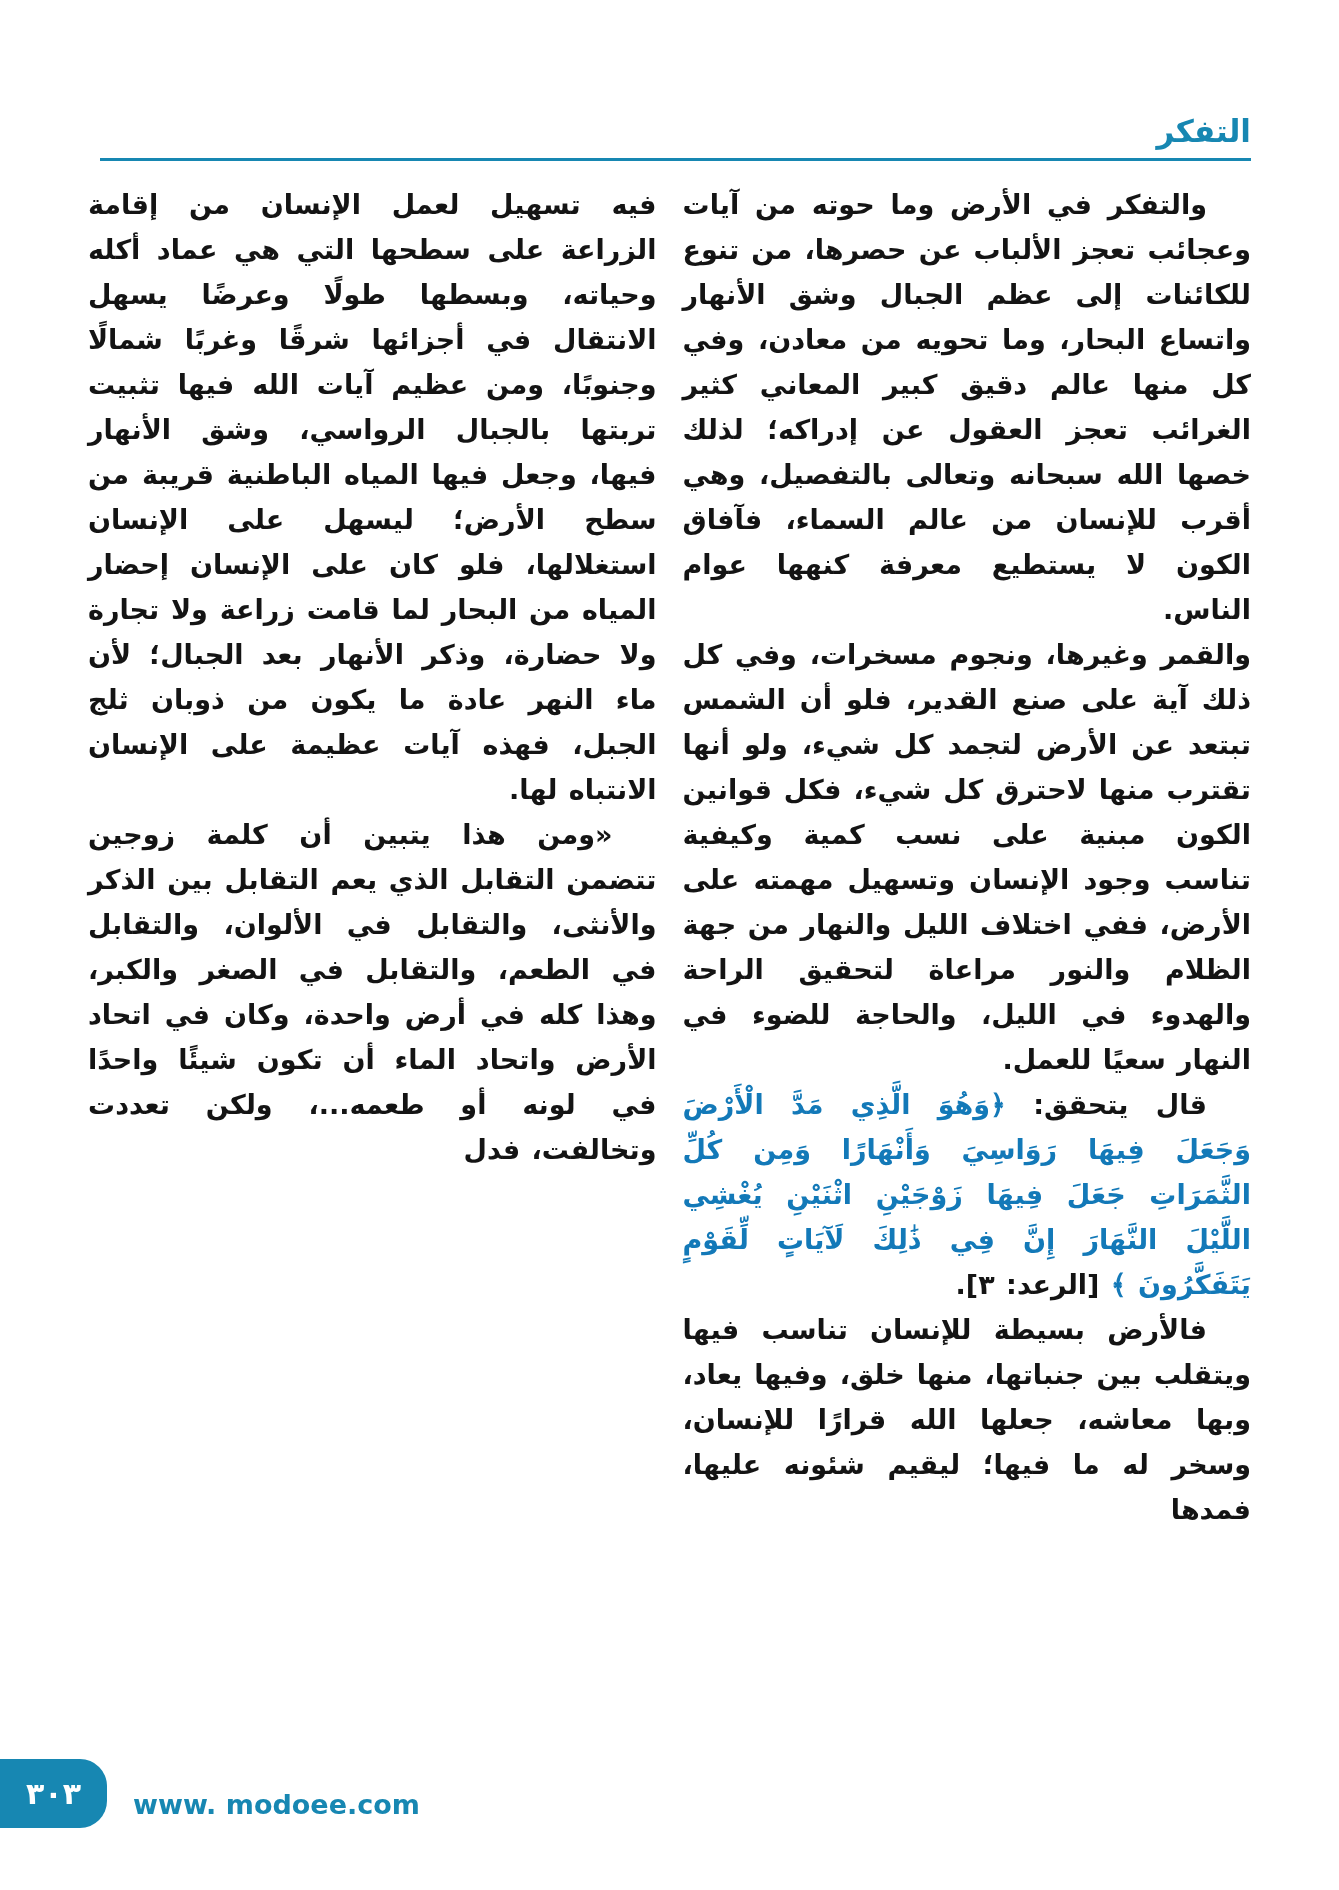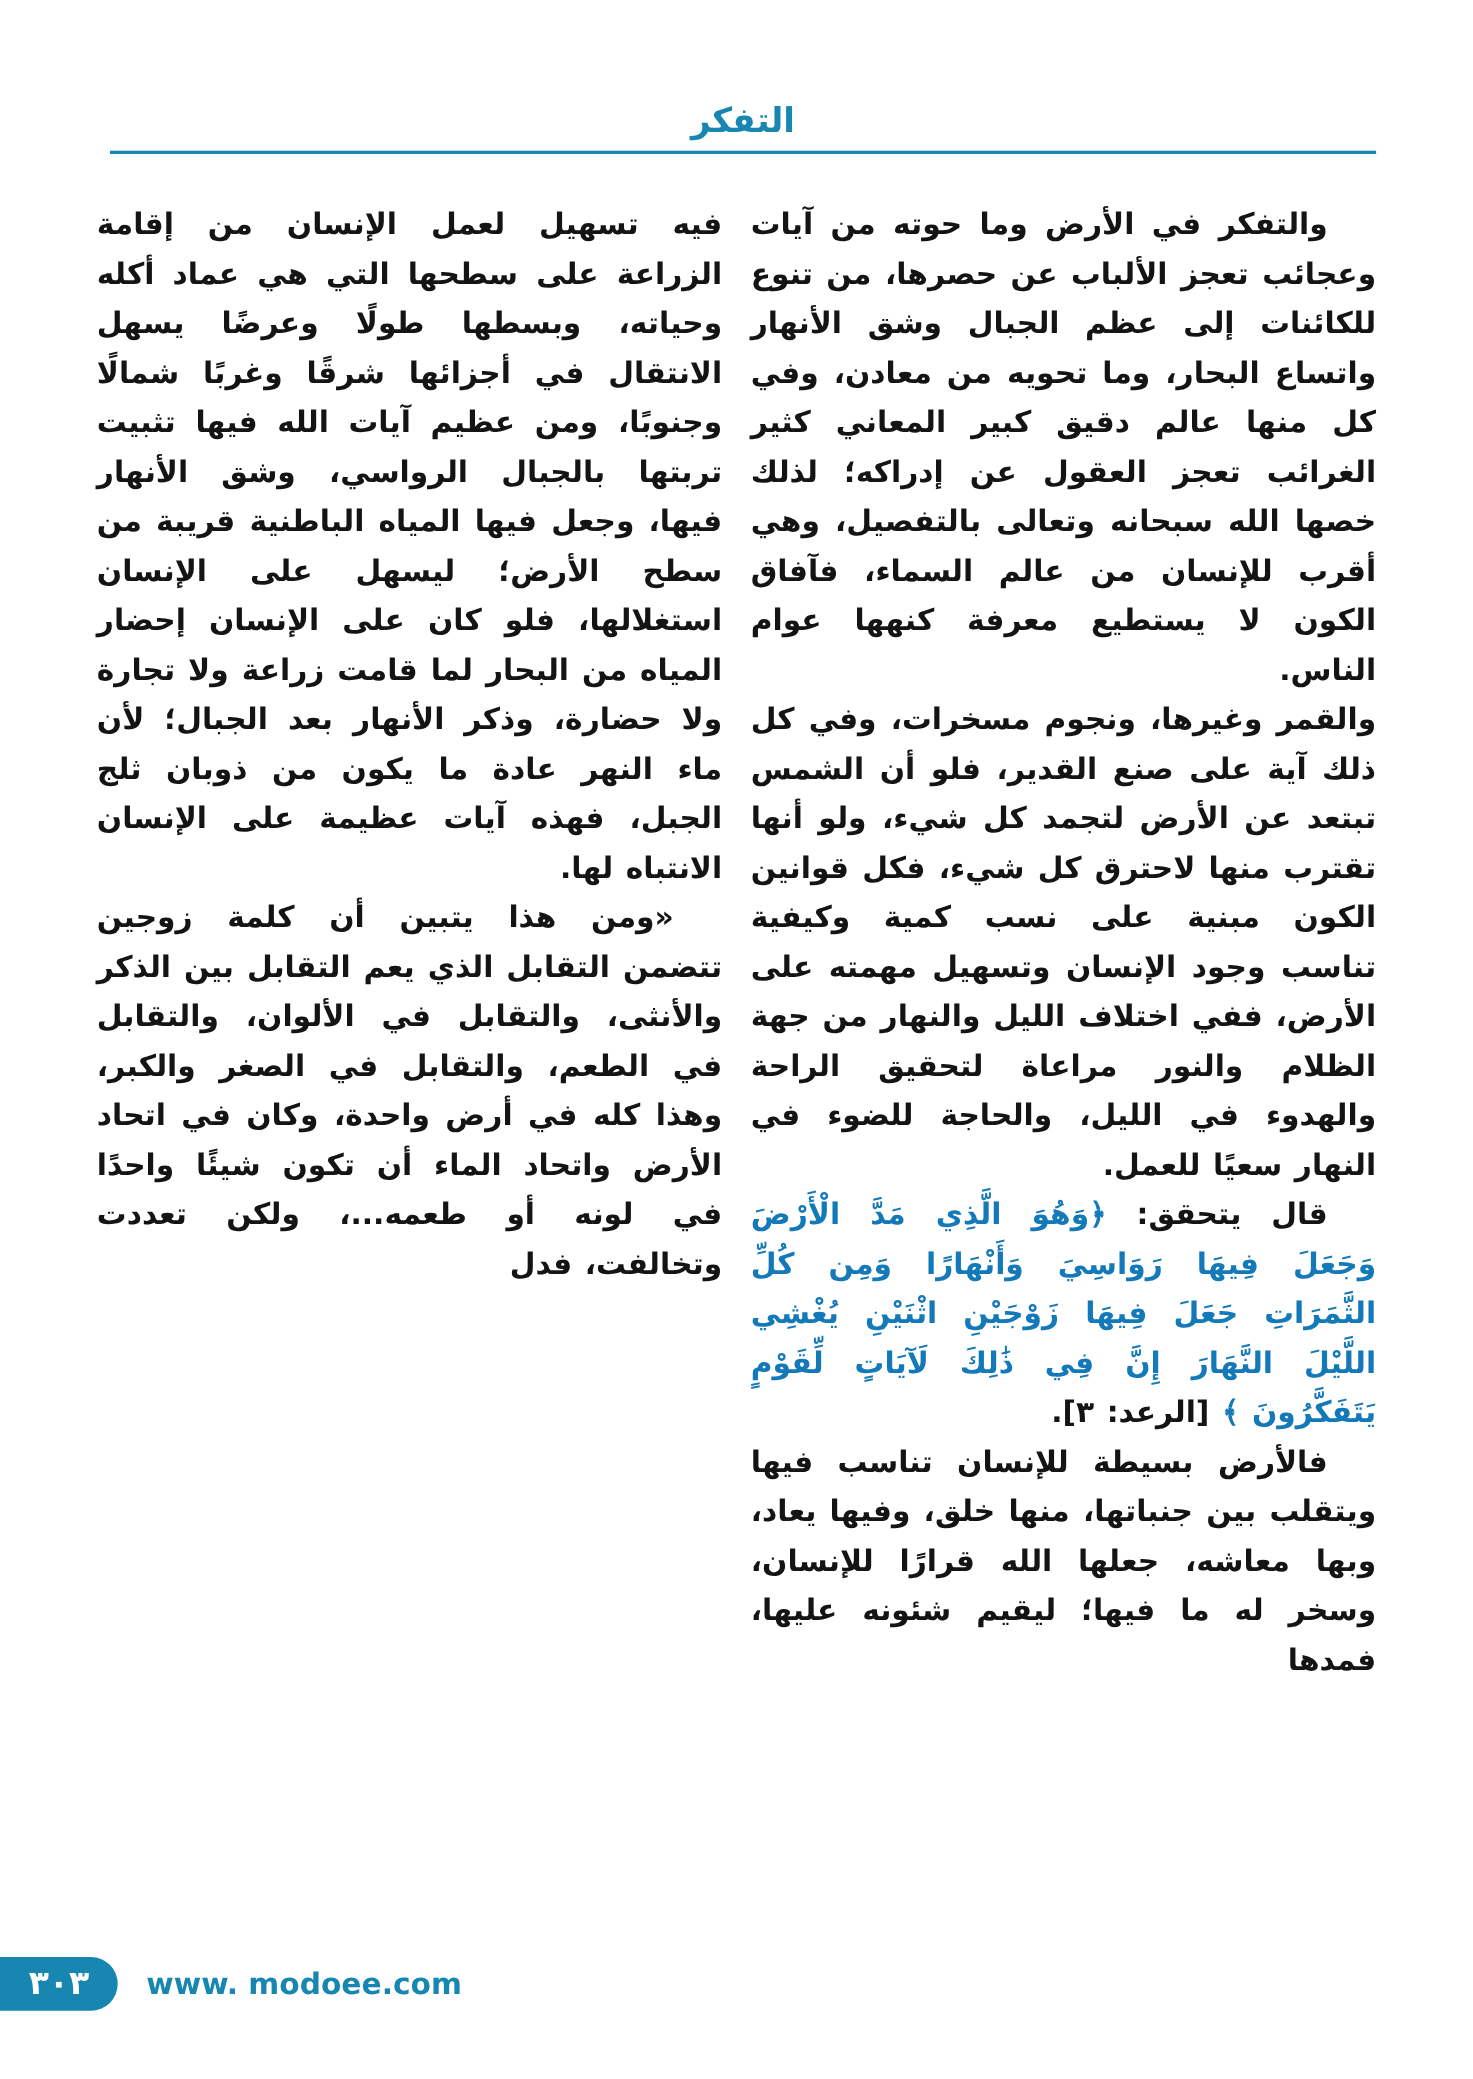--- a/index.html
+++ b/index.html
@@ -11,25 +11,25 @@
   .page{
     position:relative;
     width:1339px;
     height:1890px;
     background:#ffffff;
     overflow:hidden;
     font-family:"DejaVu Sans", sans-serif;
   }
   .header{
     position:absolute;
-    top:92px;
+    top:113px;
     left:88px;
     right:88px;
     direction:ltr;
-    text-align:center;
+    text-align:right;
     margin-left:12px;
   }
   .header-title{
     color:var(--accent);
     font-size:31px;
     font-weight:bold;
     line-height:36px;
   }
   .header-rule{
     margin-top:9px;
@@ -66,21 +66,21 @@
     color:var(--verse);
   }
   .verse-ref{
     color:var(--ink);
   }
   .page-badge{
     position:absolute;
     left:0;
     bottom:62px;
     width:107px;
-    height:49px;
+    height:69px;
     background:var(--accent);
     border-radius:0 27px 27px 0;
     display:flex;
     align-items:center;
     justify-content:center;
     color:#ffffff;
     font-size:30px;
     font-weight:bold;
   }
   .website{

